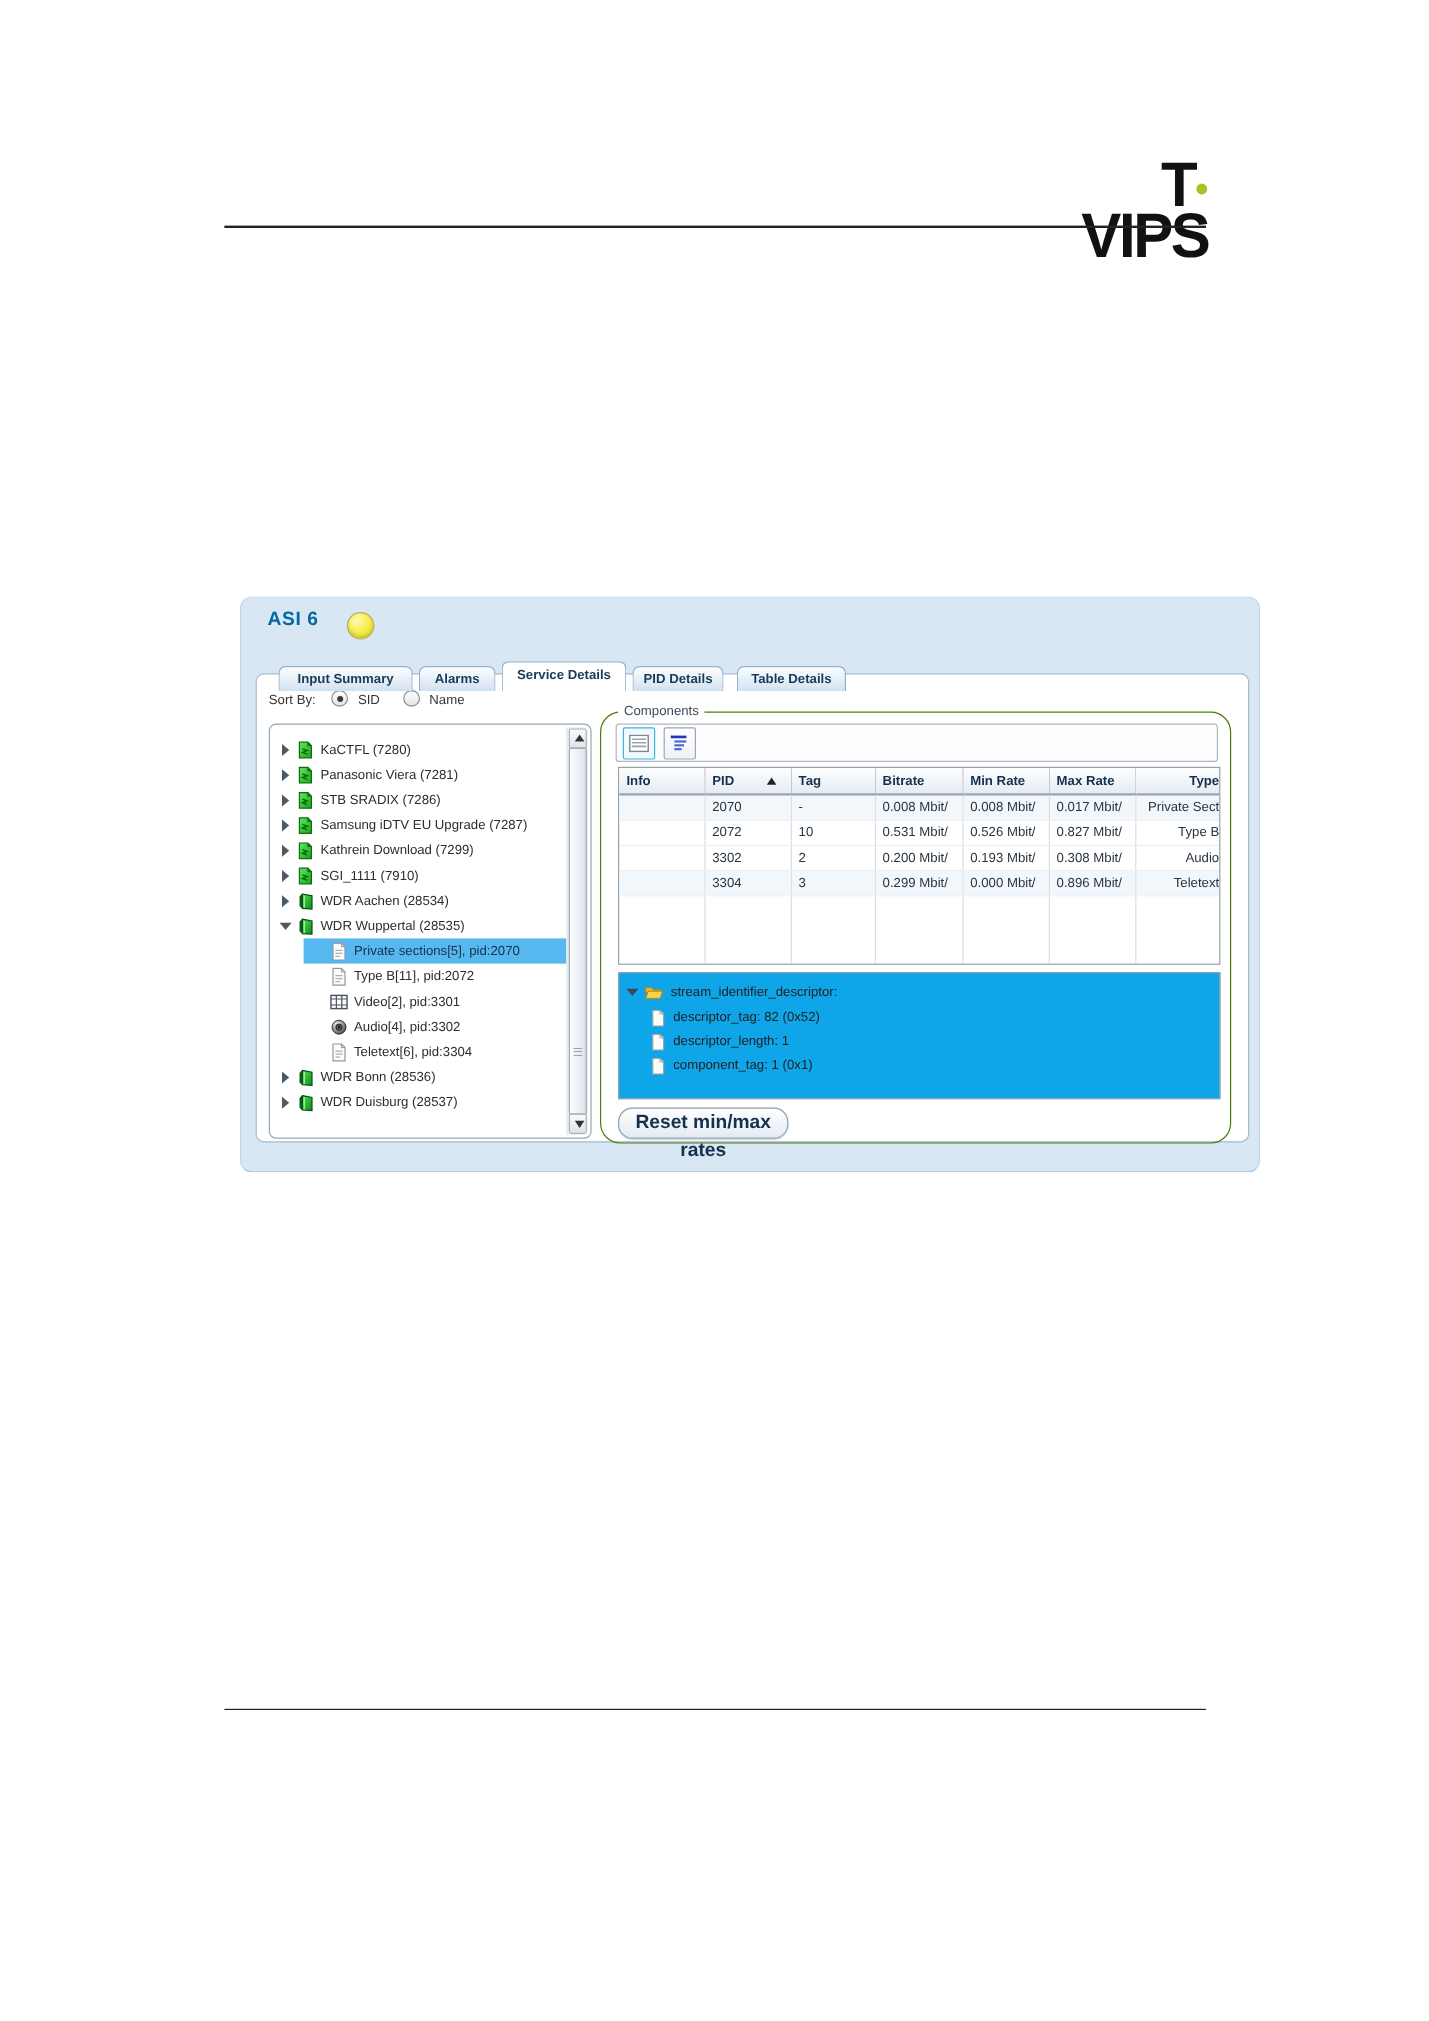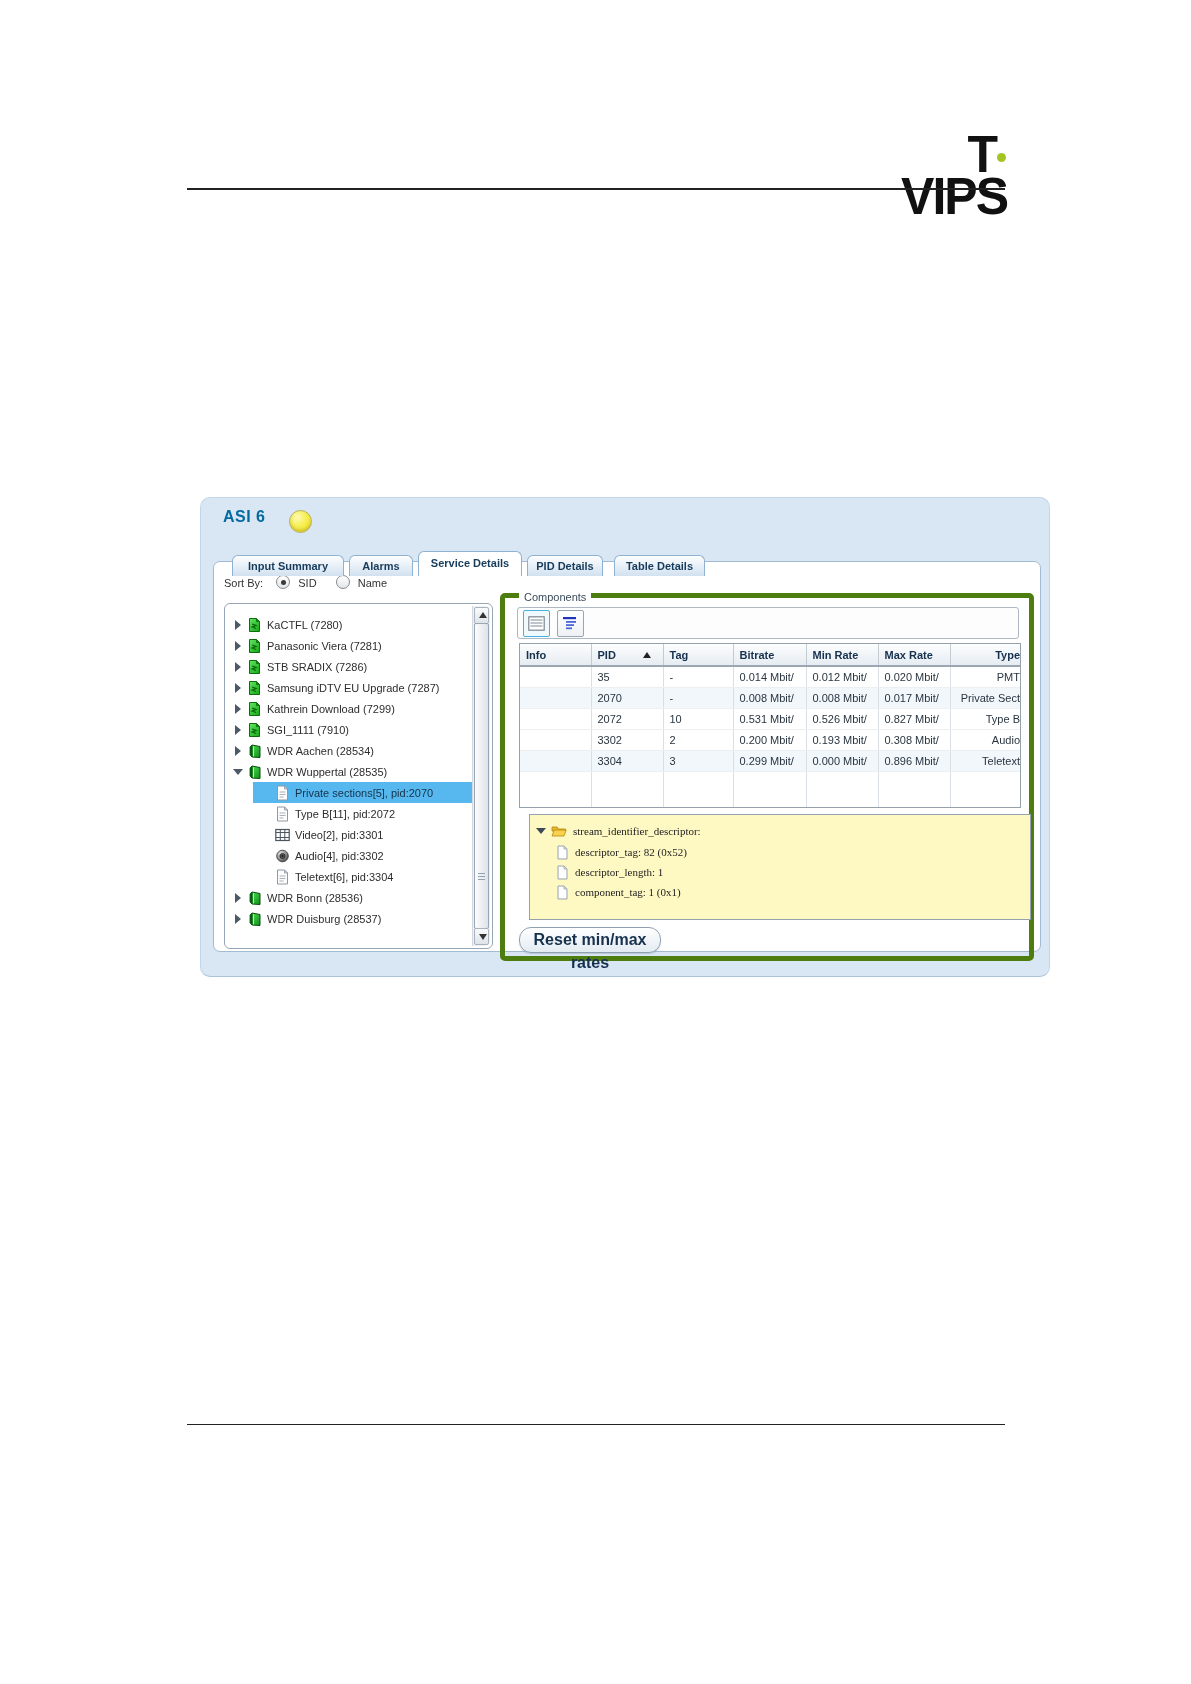--- a/index.html
+++ b/index.html
@@ -74,21 +74,21 @@
   .tri{position:absolute;left:4px;}
   .tri-up{top:4px;border-left:4px solid transparent;border-right:4px solid transparent;border-bottom:6px solid #333;}
   .tri-down{top:5px;border-left:4px solid transparent;border-right:4px solid transparent;border-top:6px solid #333;}
   .sb-thumb{position:absolute;left:1px;right:1px;top:17px;bottom:17px;
             background:linear-gradient(90deg,#fcfdfe,#dde3e9);border:1px solid #9aa6b2;border-radius:2px;}
   .sb-thumb::after{content:"";position:absolute;left:3px;right:3px;top:82%;height:7px;
             background:repeating-linear-gradient(180deg,#97a2ad 0 1px,transparent 1px 3px);}
 
   
   .fieldset{position:absolute;left:286px;top:31px;width:524px;height:358px;
-            border:5px solid #4d7c0f;border-radius:5px;}
+            border:1px solid #4d7c0f;border-radius:17px;}
   .legend{position:absolute;left:14px;top:-7px;background:#fff;padding:0 5px;
           font-size:11px;color:#3c4c5a;}
   .toolbar{position:absolute;left:12px;top:9px;width:500px;height:30px;background:#fdfdfe;
            border:1px solid #aeb8c2;border-radius:3px;}
   .tbtn{position:absolute;top:2px;width:25px;height:25px;border:1px solid #9aa6b2;border-radius:2px;
         background:linear-gradient(180deg,#fff,#eef1f5);}
   .tbtn.b1{left:5px;border:1px solid #43b2e2;background:#f0f9fe;}
   .tbtn.b2{left:39px;}
   .tbtn svg{position:absolute;left:4px;top:5px;}
 
@@ -102,22 +102,22 @@
   .ctable td{height:20px;padding:0 0 0 6px;color:#2a3540;border-right:1px solid #d9dfe5;
              border-bottom:1px solid #eceff2;white-space:nowrap;overflow:hidden;}
   .ctable th:last-child,.ctable td:last-child{border-right:none;text-align:right;}
   .ctable tr.alt td{background:#f1f7fb;}
   .ctable tr.sel td{background:#56b8ef;color:#10304c;border-bottom-color:#49a8e0;border-right-color:#49a8e0;}
   .ctable tr.filler td{border-bottom:none;height:auto;}
   .sort-up{position:absolute;right:12px;top:8px;width:0;height:0;
            border-left:4px solid transparent;border-right:4px solid transparent;border-bottom:6px solid #222;}
 
   
-  .descbox{position:absolute;left:24px;top:216px;width:500px;height:104px;
-           border:1px solid #95a1ad;background:#fef9c3;font-family:Liberation Serif, serif;}
+  .descbox{position:absolute;left:14px;top:216px;width:500px;height:104px;
+           border:1px solid #95a1ad;background:#0ea5e9;}
   .drow{position:absolute;height:16px;display:flex;align-items:center;font-size:11px;color:#222;}
   .drow .dicon{margin-right:6px;}
   .d-root{left:6px;top:8px;}
   .d-c1{left:26px;top:29px;} .d-c2{left:26px;top:49px;} .d-c3{left:26px;top:69px;}
   .darr{width:12px;height:10px;position:relative;margin-right:3px;}
   .darr::after{content:"";position:absolute;left:0;top:2px;border-left:5px solid transparent;
       border-right:5px solid transparent;border-top:6px solid #3d4a56;}
 
   
   .reset-btn{position:absolute;left:14px;top:329px;width:140px;height:24px;border-radius:12px;
@@ -369,29 +369,20 @@
                 <th><span>Info</span></th>
                 <th><span>PID</span><i class="sort-up"></i></th>
                 <th><span>Tag</span></th>
                 <th><span>Bitrate</span></th>
                 <th><span>Min Rate</span></th>
                 <th><span>Max Rate</span></th>
                 <th><span>Type</span></th>
               </tr>
             </thead>
             <tbody>
-              <tr>
-                <td></td>
-                  <td>35</td>
-                  <td>-</td>
-                  <td>0.014 Mbit/</td>
-                  <td>0.012 Mbit/</td>
-                  <td>0.020 Mbit/</td>
-                  <td>PMT</td>
-              </tr>
               <tr class="alt">
                 <td></td>
                   <td>2070</td>
                   <td>-</td>
                   <td>0.008 Mbit/</td>
                   <td>0.008 Mbit/</td>
                   <td>0.017 Mbit/</td>
                   <td>Private Sect</td>
               </tr>
               <tr>

